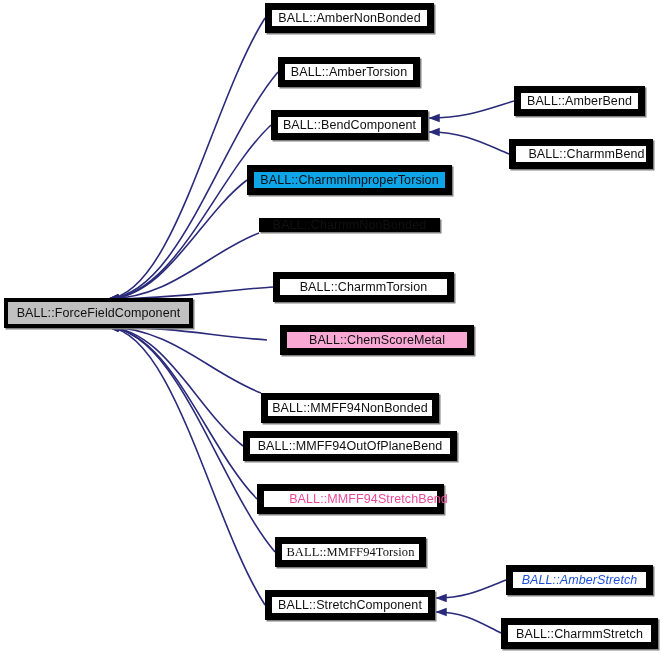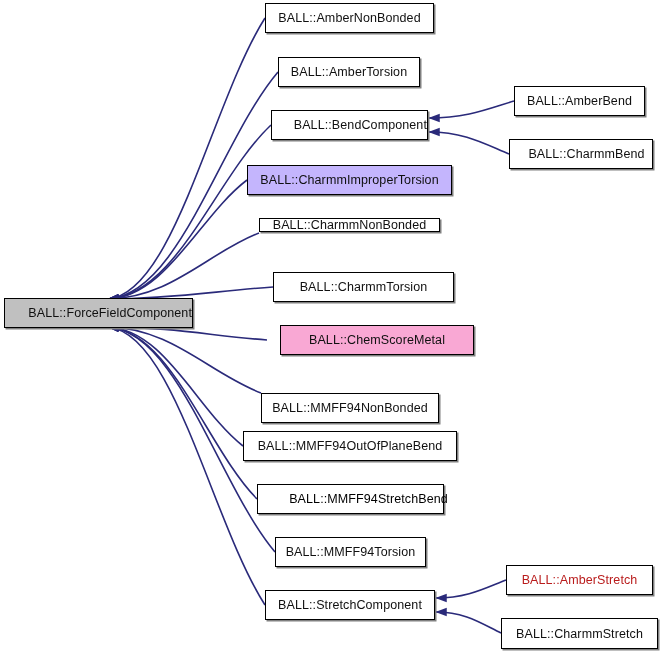--- a/index.html
+++ b/index.html
@@ -20,32 +20,31 @@
     left: 0;
     top: 0;
     width: 661px;
     height: 653px;
     pointer-events: none;
   }
   .node {
     position: absolute;
     box-sizing: border-box;
     background: #ffffff;
-    border: 1px solid #0c4a6e;
+    border: 7px solid #0c4a6e;
     box-shadow: 1.5px 1.5px 0 0 #808080;
     display: flex;
     align-items: center;
     justify-content: center;
     height: 30px;
     z-index: 5;
   }
   .node.root {
     background: #c0c0c0;
-    border: 1px solid #a16207;
-    justify-content: flex-end;
+    border: 4px solid #a16207;
   }
   .node-label {
     font-size: 12.5px;
     line-height: 14px;
     color: #101010;
     white-space: nowrap;
     letter-spacing: 0.1px;
   }
 </style>
 </head>
@@ -78,56 +77,56 @@
   <div id="node-layer">
       <div class="node root" style="left: 4px; top: 298px; width: 189px; height: 30px; background: rgb(192, 192, 192); border-color: rgb(0, 0, 0); box-shadow: rgb(128, 128, 128) 1.5px 1.5px 0px 0px;">
         <span class="node-label" style="color: rgb(16, 16, 16);">BALL::ForceFieldComponent</span>
       </div>
       <div class="node" style="left: 265px; top: 3px; width: 169px; height: 30px; background: rgb(255, 255, 255); border-color: rgb(0, 0, 0); box-shadow: rgb(128, 128, 128) 1.5px 1.5px 0px 0px;">
         <span class="node-label" style="color: rgb(16, 16, 16);">BALL::AmberNonBonded</span>
       </div>
       <div class="node" style="left: 278px; top: 57px; width: 142px; height: 30px; background: rgb(255, 255, 255); border-color: rgb(0, 0, 0); box-shadow: rgb(128, 128, 128) 1.5px 1.5px 0px 0px;">
         <span class="node-label" style="color: rgb(16, 16, 16);">BALL::AmberTorsion</span>
       </div>
-      <div class="node" style="left: 271px; top: 110px; width: 157px; height: 30px; background: rgb(255, 255, 255); border-color: rgb(0, 0, 0); box-shadow: rgb(128, 128, 128) 1.5px 1.5px 0px 0px; justify-content: flex-end;">
+      <div class="node" style="left: 271px; top: 110px; width: 157px; height: 30px; background: rgb(255, 255, 255); border-color: rgb(0, 0, 0); box-shadow: rgb(128, 128, 128) 1.5px 1.5px 0px 0px;">
         <span class="node-label" style="color: rgb(16, 16, 16);">BALL::BendComponent</span>
       </div>
-      <div class="node" style="left: 247px; top: 165px; width: 205px; height: 30px; background: #c4b5fd; border-color: rgb(0, 0, 0); box-shadow: rgb(128, 128, 128) 1.5px 1.5px 0px 0px;">
+      <div class="node" style="left: 247px; top: 165px; width: 205px; height: 30px; background: #0ea5e9; border-color: rgb(0, 0, 0); box-shadow: rgb(128, 128, 128) 1.5px 1.5px 0px 0px;">
         <span class="node-label" style="color: rgb(16, 16, 16);">BALL::CharmmImproperTorsion</span>
       </div>
       <div class="node" style="left: 259px; top: 218px; width: 181px; height: 14px; background: rgb(255, 255, 255); border-color: rgb(0, 0, 0); box-shadow: rgb(128, 128, 128) 1.5px 1.5px 0px 0px;">
         <span class="node-label" style="color: rgb(16, 16, 16);">BALL::CharmmNonBonded</span>
       </div>
       <div class="node" style="left: 273px; top: 272px; width: 181px; height: 30px; background: rgb(255, 255, 255); border-color: rgb(0, 0, 0); box-shadow: rgb(128, 128, 128) 1.5px 1.5px 0px 0px;">
         <span class="node-label" style="color: rgb(16, 16, 16);">BALL::CharmmTorsion</span>
       </div>
       <div class="node" style="left: 280px; top: 325px; width: 194px; height: 30px; background: #f9a8d4; border-color: rgb(0, 0, 0); box-shadow: rgb(128, 128, 128) 1.5px 1.5px 0px 0px;">
         <span class="node-label" style="color: rgb(16, 16, 16);">BALL::ChemScoreMetal</span>
       </div>
       <div class="node" style="left: 261px; top: 378px; width: 178px; height: 30px; background: rgb(255, 255, 255); border-color: rgb(0, 0, 0); box-shadow: rgb(128, 128, 128) 1.5px 1.5px 0px 0px; margin-top: 15px;">
         <span class="node-label" style="color: rgb(16, 16, 16);">BALL::MMFF94NonBonded</span>
       </div>
       <div class="node" style="left: 243px; top: 431px; width: 214px; height: 30px; background: rgb(255, 255, 255); border-color: rgb(0, 0, 0); box-shadow: rgb(128, 128, 128) 1.5px 1.5px 0px 0px;">
         <span class="node-label" style="color: rgb(16, 16, 16);">BALL::MMFF94OutOfPlaneBend</span>
       </div>
       <div class="node" style="left: 257px; top: 484px; width: 187px; height: 30px; background: rgb(255, 255, 255); border-color: rgb(0, 0, 0); box-shadow: rgb(128, 128, 128) 1.5px 1.5px 0px 0px;">
-        <span class="node-label" style="color: #000000; margin-left: 36px;">BALL::MMFF94StretchBend</span>
+        <span class="node-label" style="color: #ec4899; margin-left: 36px;">BALL::MMFF94StretchBend</span>
       </div>
-      <div class="node" style="left: 275px; top: 537px; width: 151px; height: 30px; background: rgb(255, 255, 255); border-color: rgb(0, 0, 0); box-shadow: rgb(128, 128, 128) 1.5px 1.5px 0px 0px;">
+      <div class="node" style="left: 275px; top: 537px; width: 151px; height: 30px; background: rgb(255, 255, 255); border-color: rgb(0, 0, 0); box-shadow: rgb(128, 128, 128) 1.5px 1.5px 0px 0px; font-family: Liberation Serif, serif;">
         <span class="node-label" style="color: rgb(16, 16, 16);">BALL::MMFF94Torsion</span>
       </div>
       <div class="node" style="left: 265px; top: 590px; width: 170px; height: 30px; background: rgb(255, 255, 255); border-color: rgb(0, 0, 0); box-shadow: rgb(128, 128, 128) 1.5px 1.5px 0px 0px;">
         <span class="node-label" style="color: rgb(16, 16, 16);">BALL::StretchComponent</span>
       </div>
       <div class="node" style="left: 514px; top: 86px; width: 131px; height: 30px; background: rgb(255, 255, 255); border-color: rgb(0, 0, 0); box-shadow: rgb(128, 128, 128) 1.5px 1.5px 0px 0px;">
         <span class="node-label" style="color: rgb(16, 16, 16);">BALL::AmberBend</span>
       </div>
       <div class="node" style="left: 509px; top: 139px; width: 144px; height: 30px; background: rgb(255, 255, 255); border-color: rgb(0, 0, 0); box-shadow: rgb(128, 128, 128) 1.5px 1.5px 0px 0px; padding-left: 11px;">
         <span class="node-label" style="color: rgb(16, 16, 16);">BALL::CharmmBend</span>
       </div>
       <div class="node" style="left: 506px; top: 565px; width: 147px; height: 30px; background: rgb(255, 255, 255); border-color: rgb(0, 0, 0); box-shadow: rgb(128, 128, 128) 1.5px 1.5px 0px 0px;">
-        <span class="node-label" style="color: #b91c1c;">BALL::AmberStretch</span>
+        <span class="node-label" style="color: #1d4ed8; font-style: italic;">BALL::AmberStretch</span>
       </div>
       <div class="node" style="left: 501px; top: 618px; width: 157px; height: 31px; background: rgb(255, 255, 255); border-color: rgb(0, 0, 0); box-shadow: rgb(128, 128, 128) 1.5px 1.5px 0px 0px;">
         <span class="node-label" style="color: rgb(16, 16, 16);">BALL::CharmmStretch</span>
       </div>
     </div>
 </div>
 
 </body></html>

